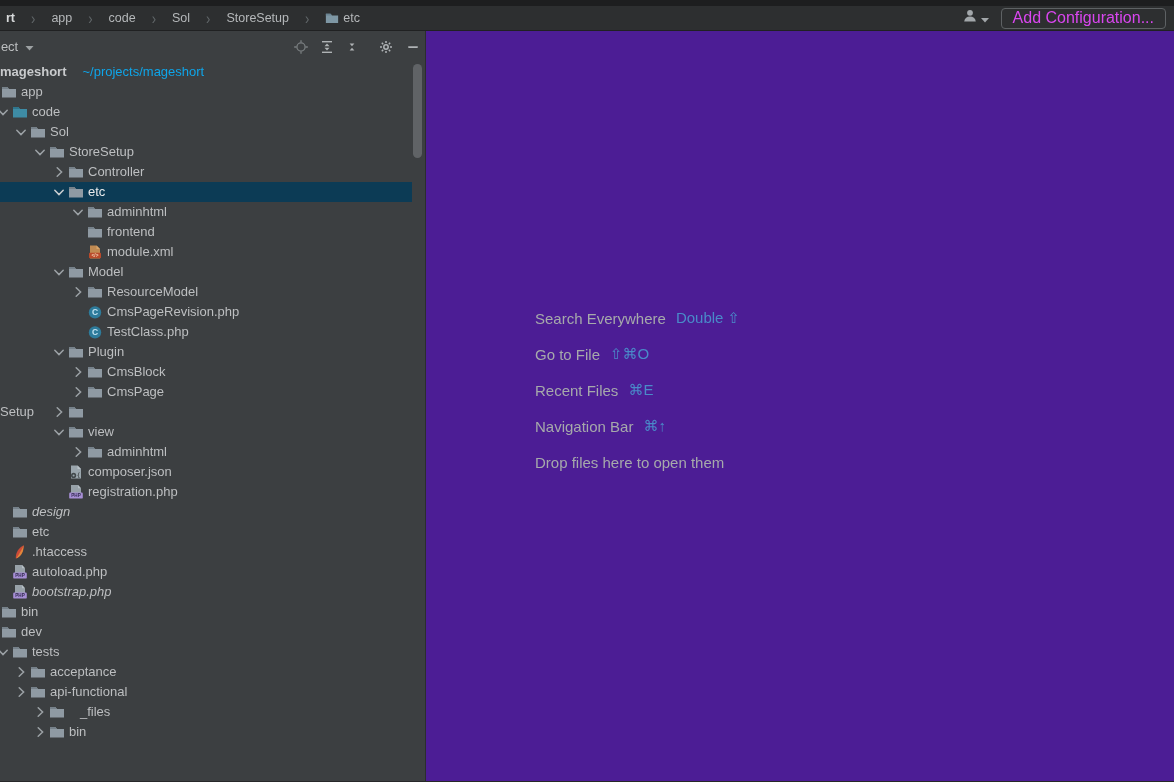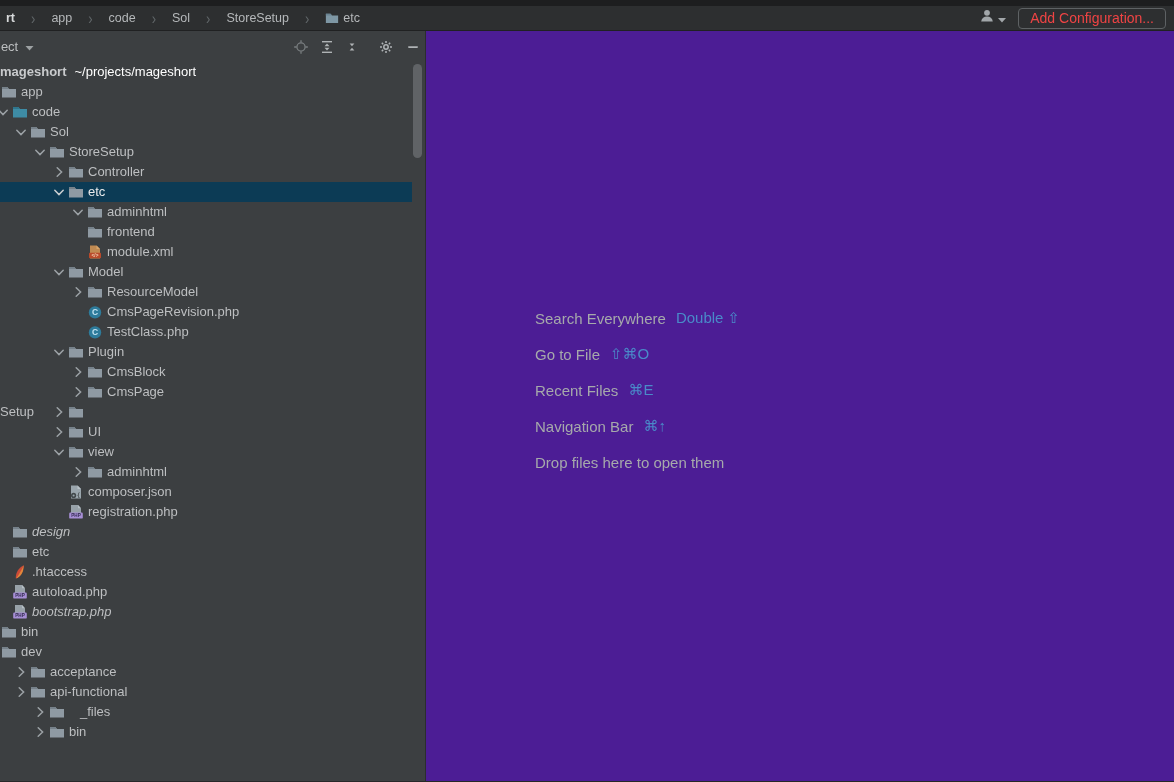--- a/index.html
+++ b/index.html
@@ -17,21 +17,21 @@
     padding:0 8px 0 6px;box-sizing:border-box;
   }
   .breadcrumbs{display:flex;align-items:center;gap:12px;font-size:12.5px;color:#b5b8ba;}
   .crumb{display:flex;align-items:center;gap:4px;padding:0 3px;cursor:default;}
   .crumb.bold{font-weight:bold;color:#d8dadb;padding-left:0;}
   .crumb-sep{color:#606668;font-size:13px;margin:0 1px;transform:scaleY(1.25);}
   .navbar-right{display:flex;align-items:center;gap:12px;}
   .user-wrap{display:flex;align-items:center;gap:3px;}
   .add-config{
     background:transparent;border:1px solid #5e6264;border-radius:4px;
-    color:#ef4444;font-size:14px;height:21px;padding:0 11px;
+    color:#d946ef;font-size:16px;height:21px;padding:0 11px;
     font-family:inherit;
   }
   
   .main{display:flex;height:750px;}
   .project-panel{
     width:426px;min-width:426px;background:#3c3f41;position:relative;
     border-right:1px solid #2b2d2e;box-sizing:border-box;overflow:hidden;
   }
   .panel-header{height:31px;display:flex;align-items:center;position:relative;}
   .panel-title{display:flex;align-items:center;gap:7px;font-size:13px;color:#bdbfc1;margin-left:-2px;}
@@ -41,21 +41,21 @@
   .tree-row{
     position:relative;height:20px;line-height:20px;width:412px;
     font-size:13px;color:#bdbfc1;white-space:nowrap;cursor:default;
   }
   .tree-row.selected{background:#0c3b55;color:#e9ebec;}
   .tree-chevron{position:absolute;top:2px;width:16px;height:16px;}
   .tree-chevron.exp{transform:rotate(90deg);}
   .tree-icon{position:absolute;top:2px;width:16px;height:16px;}
   .tree-label{display:inline-block;}
   .root-name{font-weight:bold;color:#c9cbcd;}
-  .root-path{color:#ffffff;margin-left:8px;}
+  .root-path{color:#0ea5e9;margin-left:16px;}
   .tree-scrollbar{
     position:absolute;left:413px;top:33px;width:9px;height:94px;
     border-radius:4.5px;background:rgba(140,145,148,.45);
   }
   
   .editor{flex:1;position:relative;background:#4c1d95;}
   .hints{position:absolute;left:109px;top:269px;}
   .hint-line{height:36px;display:flex;align-items:center;gap:10px;font-size:15px;}
   .hint-label{color:#a6a9ab;}
   .hint-shortcut{color:#4a8ac9;}
@@ -242,26 +242,20 @@
               </svg></span><span class="tree-icon" style="left: 87px;"><svg width="16" height="16" viewBox="0 0 16 16">
                 <path fill="#8f9aa3" d="M1 13.6V3h5.3l1.7 2H15v8.6z"></path>
                 <path fill="#76818a" d="M1 3h5.3l1.7 2H1z"></path>
               </svg></span><span class="tree-label" style="padding-left: 107px;">CmsPage</span></div>
           <div class="tree-row"><span class="tree-chevron" style="left: 51px;"><svg width="16" height="16" viewBox="0 0 16 16">
                 <path d="M6.2 3.8l4.4 4.2-4.4 4.2" stroke="#9ba1a5" stroke-width="1.5" fill="none" stroke-linecap="round"></path>
               </svg></span><span class="tree-icon" style="left: 68px;"><svg width="16" height="16" viewBox="0 0 16 16">
                 <path fill="#8f9aa3" d="M1 13.6V3h5.3l1.7 2H15v8.6z"></path>
                 <path fill="#76818a" d="M1 3h5.3l1.7 2H1z"></path>
               </svg></span><span class="tree-label" style="">Setup</span></div>
-          <div class="tree-row"><span class="tree-chevron" style="left: 51px;"><svg width="16" height="16" viewBox="0 0 16 16">
-                <path d="M6.2 3.8l4.4 4.2-4.4 4.2" stroke="#9ba1a5" stroke-width="1.5" fill="none" stroke-linecap="round"></path>
-              </svg></span><span class="tree-icon" style="left: 68px;"><svg width="16" height="16" viewBox="0 0 16 16">
-                <path fill="#8f9aa3" d="M1 13.6V3h5.3l1.7 2H15v8.6z"></path>
-                <path fill="#76818a" d="M1 3h5.3l1.7 2H1z"></path>
-              </svg></span><span class="tree-label" style="padding-left: 88px;">UI</span></div>
           <div class="tree-row"><span class="tree-chevron exp" style="left: 51px;"><svg width="16" height="16" viewBox="0 0 16 16">
                 <path d="M6.2 3.8l4.4 4.2-4.4 4.2" stroke="#9ba1a5" stroke-width="1.5" fill="none" stroke-linecap="round"></path>
               </svg></span><span class="tree-icon" style="left: 68px;"><svg width="16" height="16" viewBox="0 0 16 16">
                 <path fill="#8f9aa3" d="M1 13.6V3h5.3l1.7 2H15v8.6z"></path>
                 <path fill="#76818a" d="M1 3h5.3l1.7 2H1z"></path>
               </svg></span><span class="tree-label" style="padding-left: 88px;">view</span></div>
           <div class="tree-row"><span class="tree-chevron" style="left: 70px;"><svg width="16" height="16" viewBox="0 0 16 16">
                 <path d="M6.2 3.8l4.4 4.2-4.4 4.2" stroke="#9ba1a5" stroke-width="1.5" fill="none" stroke-linecap="round"></path>
               </svg></span><span class="tree-icon" style="left: 87px;"><svg width="16" height="16" viewBox="0 0 16 16">
                 <path fill="#8f9aa3" d="M1 13.6V3h5.3l1.7 2H15v8.6z"></path>
@@ -305,20 +299,26 @@
                 <text x="8" y="13.2" font-size="4.6" font-weight="bold" fill="#332b50" text-anchor="middle" font-family="Liberation Sans,DejaVu Sans,sans-serif">PHP</text>
               </svg></span><span class="tree-label" style="padding-left: 32px; font-style: italic;">bootstrap.php</span></div>
           <div class="tree-row"><span class="tree-icon" style="left: 1px;"><svg width="16" height="16" viewBox="0 0 16 16">
                 <path fill="#8f9aa3" d="M1 13.6V3h5.3l1.7 2H15v8.6z"></path>
                 <path fill="#76818a" d="M1 3h5.3l1.7 2H1z"></path>
               </svg></span><span class="tree-label" style="padding-left: 21px;">bin</span></div>
           <div class="tree-row"><span class="tree-icon" style="left: 1px;"><svg width="16" height="16" viewBox="0 0 16 16">
                 <path fill="#8f9aa3" d="M1 13.6V3h5.3l1.7 2H15v8.6z"></path>
                 <path fill="#76818a" d="M1 3h5.3l1.7 2H1z"></path>
               </svg></span><span class="tree-label" style="padding-left: 21px;">dev</span></div>
+          <div class="tree-row"><span class="tree-chevron exp" style="left: -5px;"><svg width="16" height="16" viewBox="0 0 16 16">
+                <path d="M6.2 3.8l4.4 4.2-4.4 4.2" stroke="#9ba1a5" stroke-width="1.5" fill="none" stroke-linecap="round"></path>
+              </svg></span><span class="tree-icon" style="left: 12px;"><svg width="16" height="16" viewBox="0 0 16 16">
+                <path fill="#8f9aa3" d="M1 13.6V3h5.3l1.7 2H15v8.6z"></path>
+                <path fill="#76818a" d="M1 3h5.3l1.7 2H1z"></path>
+              </svg></span><span class="tree-label" style="padding-left: 32px;">tests</span></div>
           <div class="tree-row"><span class="tree-chevron" style="left: 13px;"><svg width="16" height="16" viewBox="0 0 16 16">
                 <path d="M6.2 3.8l4.4 4.2-4.4 4.2" stroke="#9ba1a5" stroke-width="1.5" fill="none" stroke-linecap="round"></path>
               </svg></span><span class="tree-icon" style="left: 30px;"><svg width="16" height="16" viewBox="0 0 16 16">
                 <path fill="#8f9aa3" d="M1 13.6V3h5.3l1.7 2H15v8.6z"></path>
                 <path fill="#76818a" d="M1 3h5.3l1.7 2H1z"></path>
               </svg></span><span class="tree-label" style="padding-left: 50px;">acceptance</span></div>
           <div class="tree-row"><span class="tree-chevron" style="left: 13px;"><svg width="16" height="16" viewBox="0 0 16 16">
                 <path d="M6.2 3.8l4.4 4.2-4.4 4.2" stroke="#9ba1a5" stroke-width="1.5" fill="none" stroke-linecap="round"></path>
               </svg></span><span class="tree-icon" style="left: 30px;"><svg width="16" height="16" viewBox="0 0 16 16">
                 <path fill="#8f9aa3" d="M1 13.6V3h5.3l1.7 2H15v8.6z"></path>

